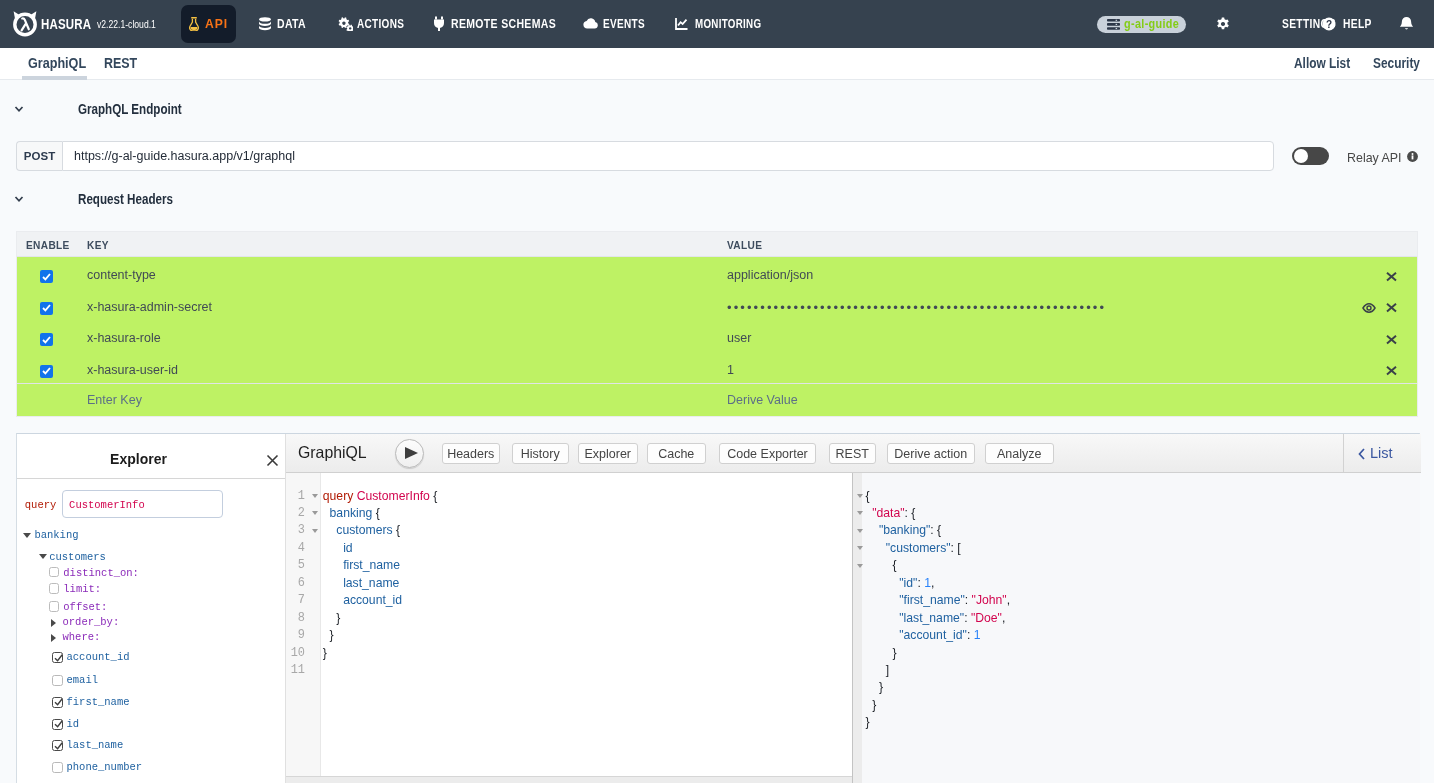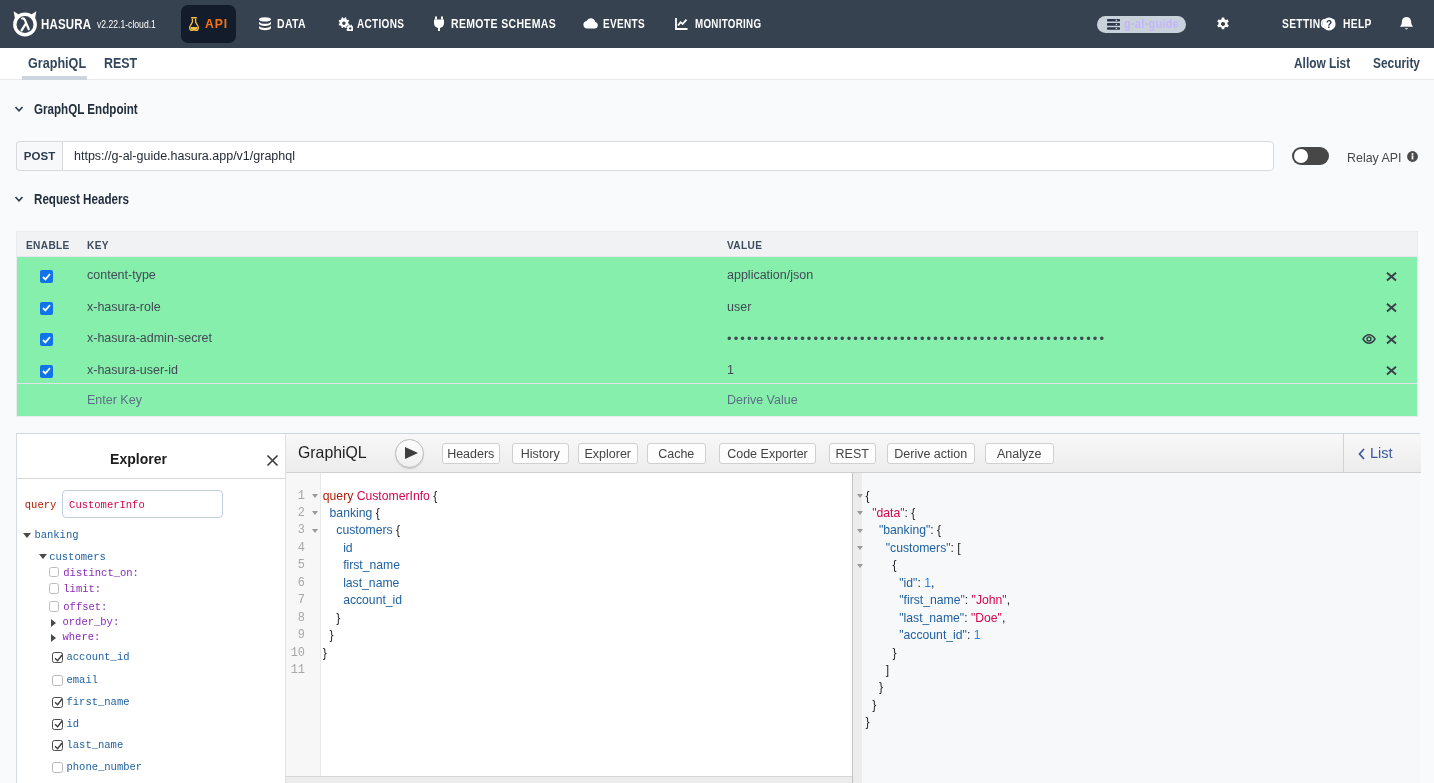--- a/index.html
+++ b/index.html
@@ -6,30 +6,30 @@
 html,body { width:1434px; height:783px; overflow:hidden; font-family:"Liberation Sans",sans-serif; background:#f8fafc; }
 .abs { position:absolute; }
 .cond { display:inline-block; transform:scaleX(0.87); transform-origin:0 50%; white-space:nowrap; }
 
 #hdr { position:absolute; left:0; top:0; width:1434px; height:48px; background:#36424f; }
 #hdr .navlbl { position:absolute; top:0; height:48px; line-height:48px; color:#fff; font-weight:bold; font-size:12.5px; letter-spacing:.4px; }
 
 #tabs { position:absolute; left:0; top:48px; width:1434px; height:32px; background:#fff; border-bottom:1px solid #e6eaee; }
 .tablbl { position:absolute; top:0; height:31px; line-height:31px; color:#33475c; font-weight:bold; font-size:14px; }
 
-.sechdr { position:absolute; color:#232f3e; font-weight:bold; font-size:14px; }
+.sechdr { position:absolute; color:#232f3e; font-weight:bold; font-size:14px;margin-left:44px; }
 .chev { position:absolute; width:9px; height:9px; }
 .chev svg { display:block; }
 
 #postbox { position:absolute; left:16px; top:141px; width:46px; height:30px; background:#f7f8f9; border:1px solid #d7dbe0; border-right:none; border-radius:4px 0 0 4px; color:#2d3b4f; font-weight:bold; font-size:11.5px; text-align:center; line-height:29px; }
 #urlbox { position:absolute; left:62px; top:141px; width:1212px; height:30px; background:#fff; border:1px solid #d7dbe0; border-radius:0 4px 4px 0; color:#242c38; font-size:12.5px; line-height:28px; padding-left:11px; }
 #toggle { position:absolute; left:1292px; top:147px; width:36.5px; height:18px; border-radius:9px; background:#474747; }
 #toggle .knob { position:absolute; left:1.7px; top:1.7px; width:14.6px; height:14.6px; border-radius:50%; background:#fff; }
 
-#tbl { position:absolute; left:16px; top:231px; width:1402px; background:#86efac; border:1px solid #eaecef; }
+#tbl { position:absolute; left:16px; top:231px; width:1402px; background:#bef264; border:1px solid #eaecef; }
 #tbl .thead { height:25px; background:#f0f2f4; border-bottom:1px solid #e3e6ea; position:relative; }
 #tbl .th { position:absolute; top:0; height:25px; line-height:26px; font-size:11.5px; font-weight:bold; color:#3d4c5e; letter-spacing:.4px; }
 .trow { position:relative; height:31.5px; }
 .trow .key { position:absolute; left:70px; top:3px; height:100%; line-height:31.5px; font-size:12.5px; color:#414a55; }
 .trow .val { position:absolute; left:710px; top:3px; height:100%; line-height:31.5px; font-size:12.5px; color:#414a55; }
 .cbx { position:absolute; left:23px; top:13px; width:13px; height:13px; border-radius:2px; background:#1173eb; }
 .cbx svg { display:block; margin:2.5px auto 0; }
 .xdel { position:absolute; left:1368px; top:12.5px; width:13px; height:13px; }
 #enterrow { position:relative; height:33px; border-top:1px solid #e0e4e8; }
 #enterrow span { position:absolute; top:0; line-height:33px; font-size:12.5px; color:#5c6f87; }
@@ -99,21 +99,21 @@
   <svg class="abs" style="left:1107px;top:19px" width="13" height="11" viewBox="0 0 13 11">
     <g fill="#2b3648">
       <rect x="0" y="0" width="13" height="2.6" rx="0.8"></rect>
         <rect x="0" y="4.1" width="13" height="2.6" rx="0.8"></rect>
         <rect x="0" y="8.2" width="13" height="2.6" rx="0.8"></rect>
       <rect x="8.6" y="0.7" width="1.5" height="1.2" fill="#c9d1da"></rect>
         <rect x="8.6" y="4.8" width="1.5" height="1.2" fill="#c9d1da"></rect>
         <rect x="8.6" y="8.9" width="1.5" height="1.2" fill="#c9d1da"></rect>
     </g>
   </svg>
-  <span class="navlbl" style="left:1124px;color:#c4b5fd;font-size:12px;height:48px;line-height:49px;"><span class="cond" style="transform:scaleX(0.9)">g-al-guide</span></span>
+  <span class="navlbl" style="left:1124px;color:#84cc16;font-size:12px;height:48px;line-height:49px;"><span class="cond" style="transform:scaleX(0.9)">g-al-guide</span></span>
   <svg class="abs" style="left:1216px;top:17px" width="14" height="14" viewBox="0 0 14 14">
     <path d="M5.8 0.5 h2.4 l0.3 1.7 a5 5 0 0 1 1.4 0.8 l1.7 -0.6 1.2 2.1 -1.4 1.1 a5 5 0 0 1 0 1.6 l1.4 1.1 -1.2 2.1 -1.7 -0.6 a5 5 0 0 1 -1.4 0.8 l-0.3 1.7 H5.8 l-0.3 -1.7 a5 5 0 0 1 -1.4 -0.8 l-1.7 0.6 -1.2 -2.1 1.4 -1.1 a5 5 0 0 1 0 -1.6 L1.2 4.5 2.4 2.4 l1.7 0.6 a5 5 0 0 1 1.4 -0.8 Z M7 4.9 a2.1 2.1 0 1 0 0.01 0 Z" fill="#fff"></path>
   </svg>
   <span class="navlbl" style="left:1282px;"><span class="cond" style="transform:scaleX(0.82)">SETTINGS</span></span>
   <svg class="abs" style="left:1322px;top:17px" width="14" height="14" viewBox="0 0 14 14">
     <circle cx="7" cy="7" r="6.5" fill="#fff"></circle>
     <text x="7" y="10.6" font-size="10" font-weight="bold" fill="#2d3648" text-anchor="middle" font-family="Liberation Sans,sans-serif">?</text>
   </svg>
   <span class="navlbl" style="left:1343px;"><span class="cond" style="transform:scaleX(0.82)">HELP</span></span>
   <svg class="abs" style="left:1399px;top:16px" width="15" height="16" viewBox="0 0 15 16">
@@ -171,38 +171,38 @@
     <svg class="xdel" width="13" height="13" viewBox="0 0 13 13">
         <path d="M2 2.8 L11 10.4 M11 2.8 L2 10.4" stroke="#3a4149" stroke-width="2"></path>
       </svg>
   </div>
   <div class="trow">
     <div class="cbx">
         <svg width="9" height="8" viewBox="0 0 9 8">
           <path d="M1 4 L3.4 6.4 L8 1" fill="none" stroke="#fff" stroke-width="1.8"></path>
         </svg>
       </div>
-    <span class="key">x-hasura-role</span>
-      <span class="val">user</span>
-    <svg class="xdel" width="13" height="13" viewBox="0 0 13 13">
-        <path d="M2 2.8 L11 10.4 M11 2.8 L2 10.4" stroke="#3a4149" stroke-width="2"></path>
-      </svg>
-  </div>
-  <div class="trow">
-    <div class="cbx">
-        <svg width="9" height="8" viewBox="0 0 9 8">
-          <path d="M1 4 L3.4 6.4 L8 1" fill="none" stroke="#fff" stroke-width="1.8"></path>
-        </svg>
-      </div>
     <span class="key">x-hasura-admin-secret</span>
     <span class="val" style="letter-spacing:2.1px;font-size:13px;">•••••••••••••••••••••••••••••••••••••••••••••••••••••••••</span>
     <svg class="abs" style="left:1345px;top:14px" width="14" height="10" viewBox="0 0 14 10">
         <path d="M1 5 C3 1.7 5.2 0.8 7 0.8 s4 0.9 6 4.2 C11 8.3 8.8 9.2 7 9.2 s-4 -0.9 -6 -4.2 Z" fill="none" stroke="#3a4149" stroke-width="1.5"></path>
         <circle cx="7" cy="5" r="2" fill="none" stroke="#3a4149" stroke-width="1.4"></circle>
       </svg>
+    <svg class="xdel" width="13" height="13" viewBox="0 0 13 13">
+        <path d="M2 2.8 L11 10.4 M11 2.8 L2 10.4" stroke="#3a4149" stroke-width="2"></path>
+      </svg>
+  </div>
+  <div class="trow">
+    <div class="cbx">
+        <svg width="9" height="8" viewBox="0 0 9 8">
+          <path d="M1 4 L3.4 6.4 L8 1" fill="none" stroke="#fff" stroke-width="1.8"></path>
+        </svg>
+      </div>
+    <span class="key">x-hasura-role</span>
+      <span class="val">user</span>
     <svg class="xdel" width="13" height="13" viewBox="0 0 13 13">
         <path d="M2 2.8 L11 10.4 M11 2.8 L2 10.4" stroke="#3a4149" stroke-width="2"></path>
       </svg>
   </div>
   <div class="trow">
     <div class="cbx">
         <svg width="9" height="8" viewBox="0 0 9 8">
           <path d="M1 4 L3.4 6.4 L8 1" fill="none" stroke="#fff" stroke-width="1.8"></path>
         </svg>
       </div>

